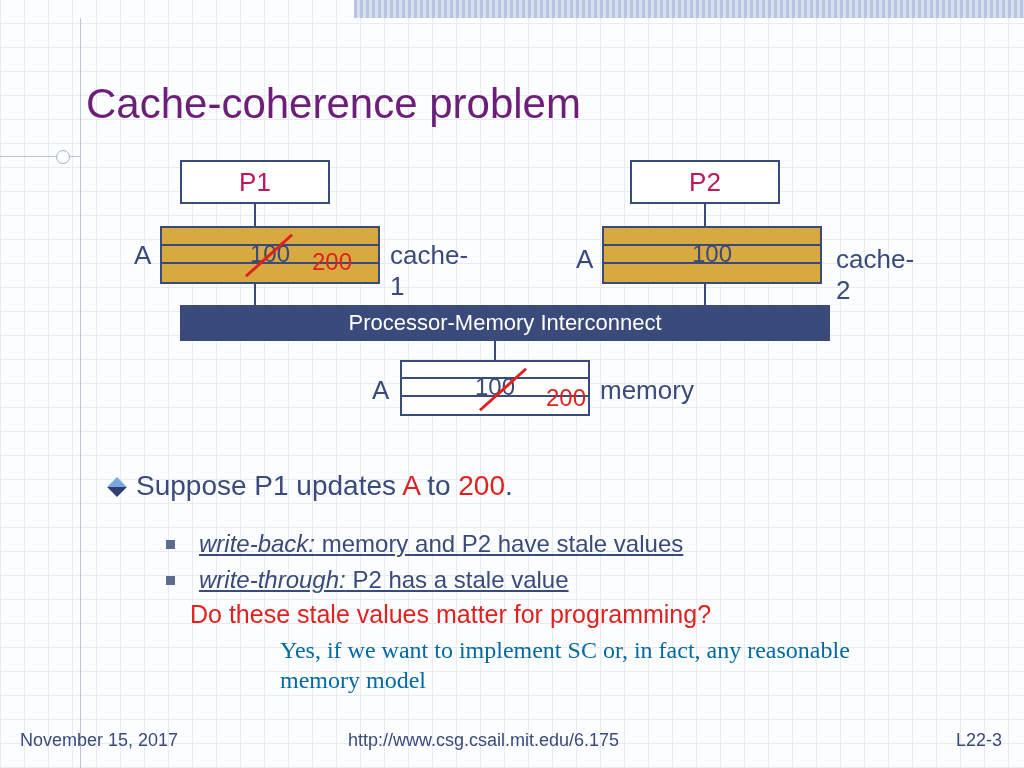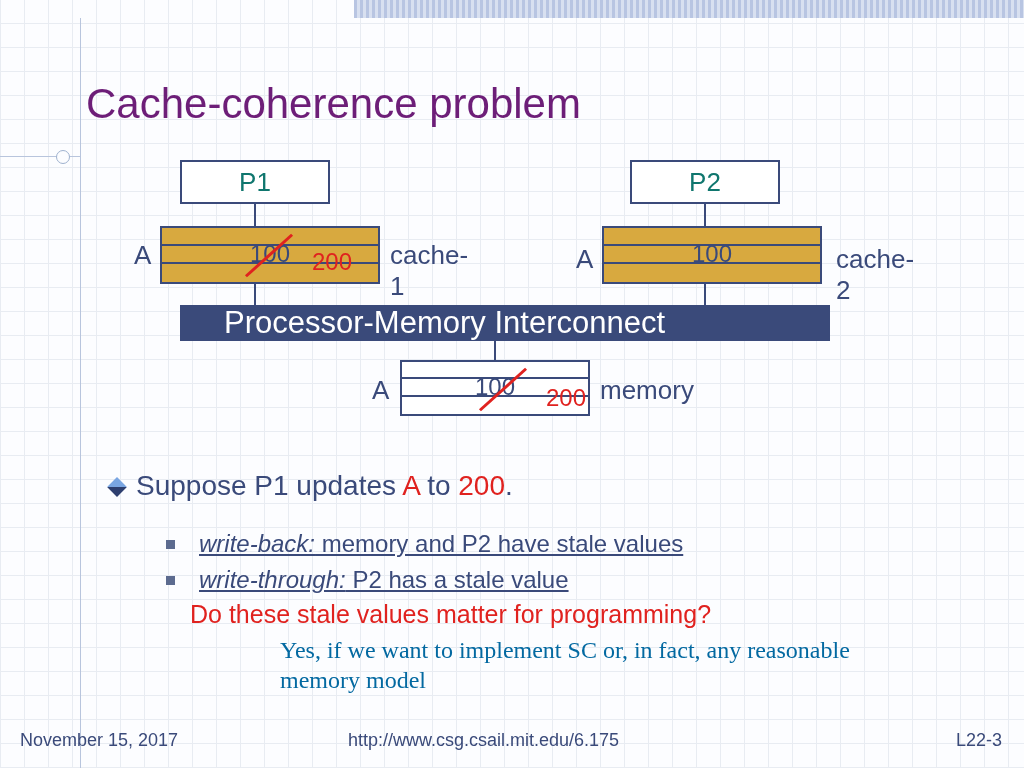--- a/index.html
+++ b/index.html
@@ -34,21 +34,21 @@
   .title {
     position: absolute; left: 86px; top: 80px;
     font-size: 42px; color: #6d1e78; font-weight: 400;
   }
   .diagram { position: absolute; left: 0; top: 0; }
 
   .proc-box {
     position: absolute; width: 150px; height: 44px;
     border: 2px solid #3a4a7a; background: #fff;
     display: flex; align-items: center; justify-content: center;
-    font-size: 26px; color: #0f766e;
+    font-size: 26px; color: #be185d;
   }
   .cache-box {
     position: absolute; width: 220px; height: 58px;
     border: 2px solid #3a4a7a; background: #d8a93f;
   }
   .cache-box .row {
     height: 33.33%; border-bottom: 2px solid #3a4a7a;
   }
   .cache-box .row:last-child { border-bottom: none; }
   .cache-box .mid {
@@ -60,22 +60,22 @@
     border: 2px solid #3a4a7a; background: #fff;
   }
   .mem-box .row { height: 33.33%; border-bottom: 2px solid #3a4a7a; }
   .mem-box .row:last-child { border-bottom: none; }
   .mem-box .mid { display:flex;align-items:center;justify-content:center;color:#3a4a7a;font-size:24px; }
 
   .label { position: absolute; font-size: 26px; color: #3a4a7a; }
 
   .interconnect {
     position: absolute; left: 180px; top: 305px; width: 650px; height: 36px;
-    background: #3a4a7a; color: #fff; font-size: 31px;
-    display: flex; align-items: center; justify-content: flex-start; padding-left: 44px;
+    background: #3a4a7a; color: #fff; font-size: 22px;
+    display: flex; align-items: center; justify-content: center;
   }
   .vline {
     position: absolute; width: 2px; background: #3a4a7a;
   }
   .strike {
     position: absolute; width: 62px; height: 3px; background: #e0221f;
     transform-origin: center; transform: rotate(-42deg);
   }
   .red-val { position: absolute; color: #e0221f; font-size: 24px; }
 

